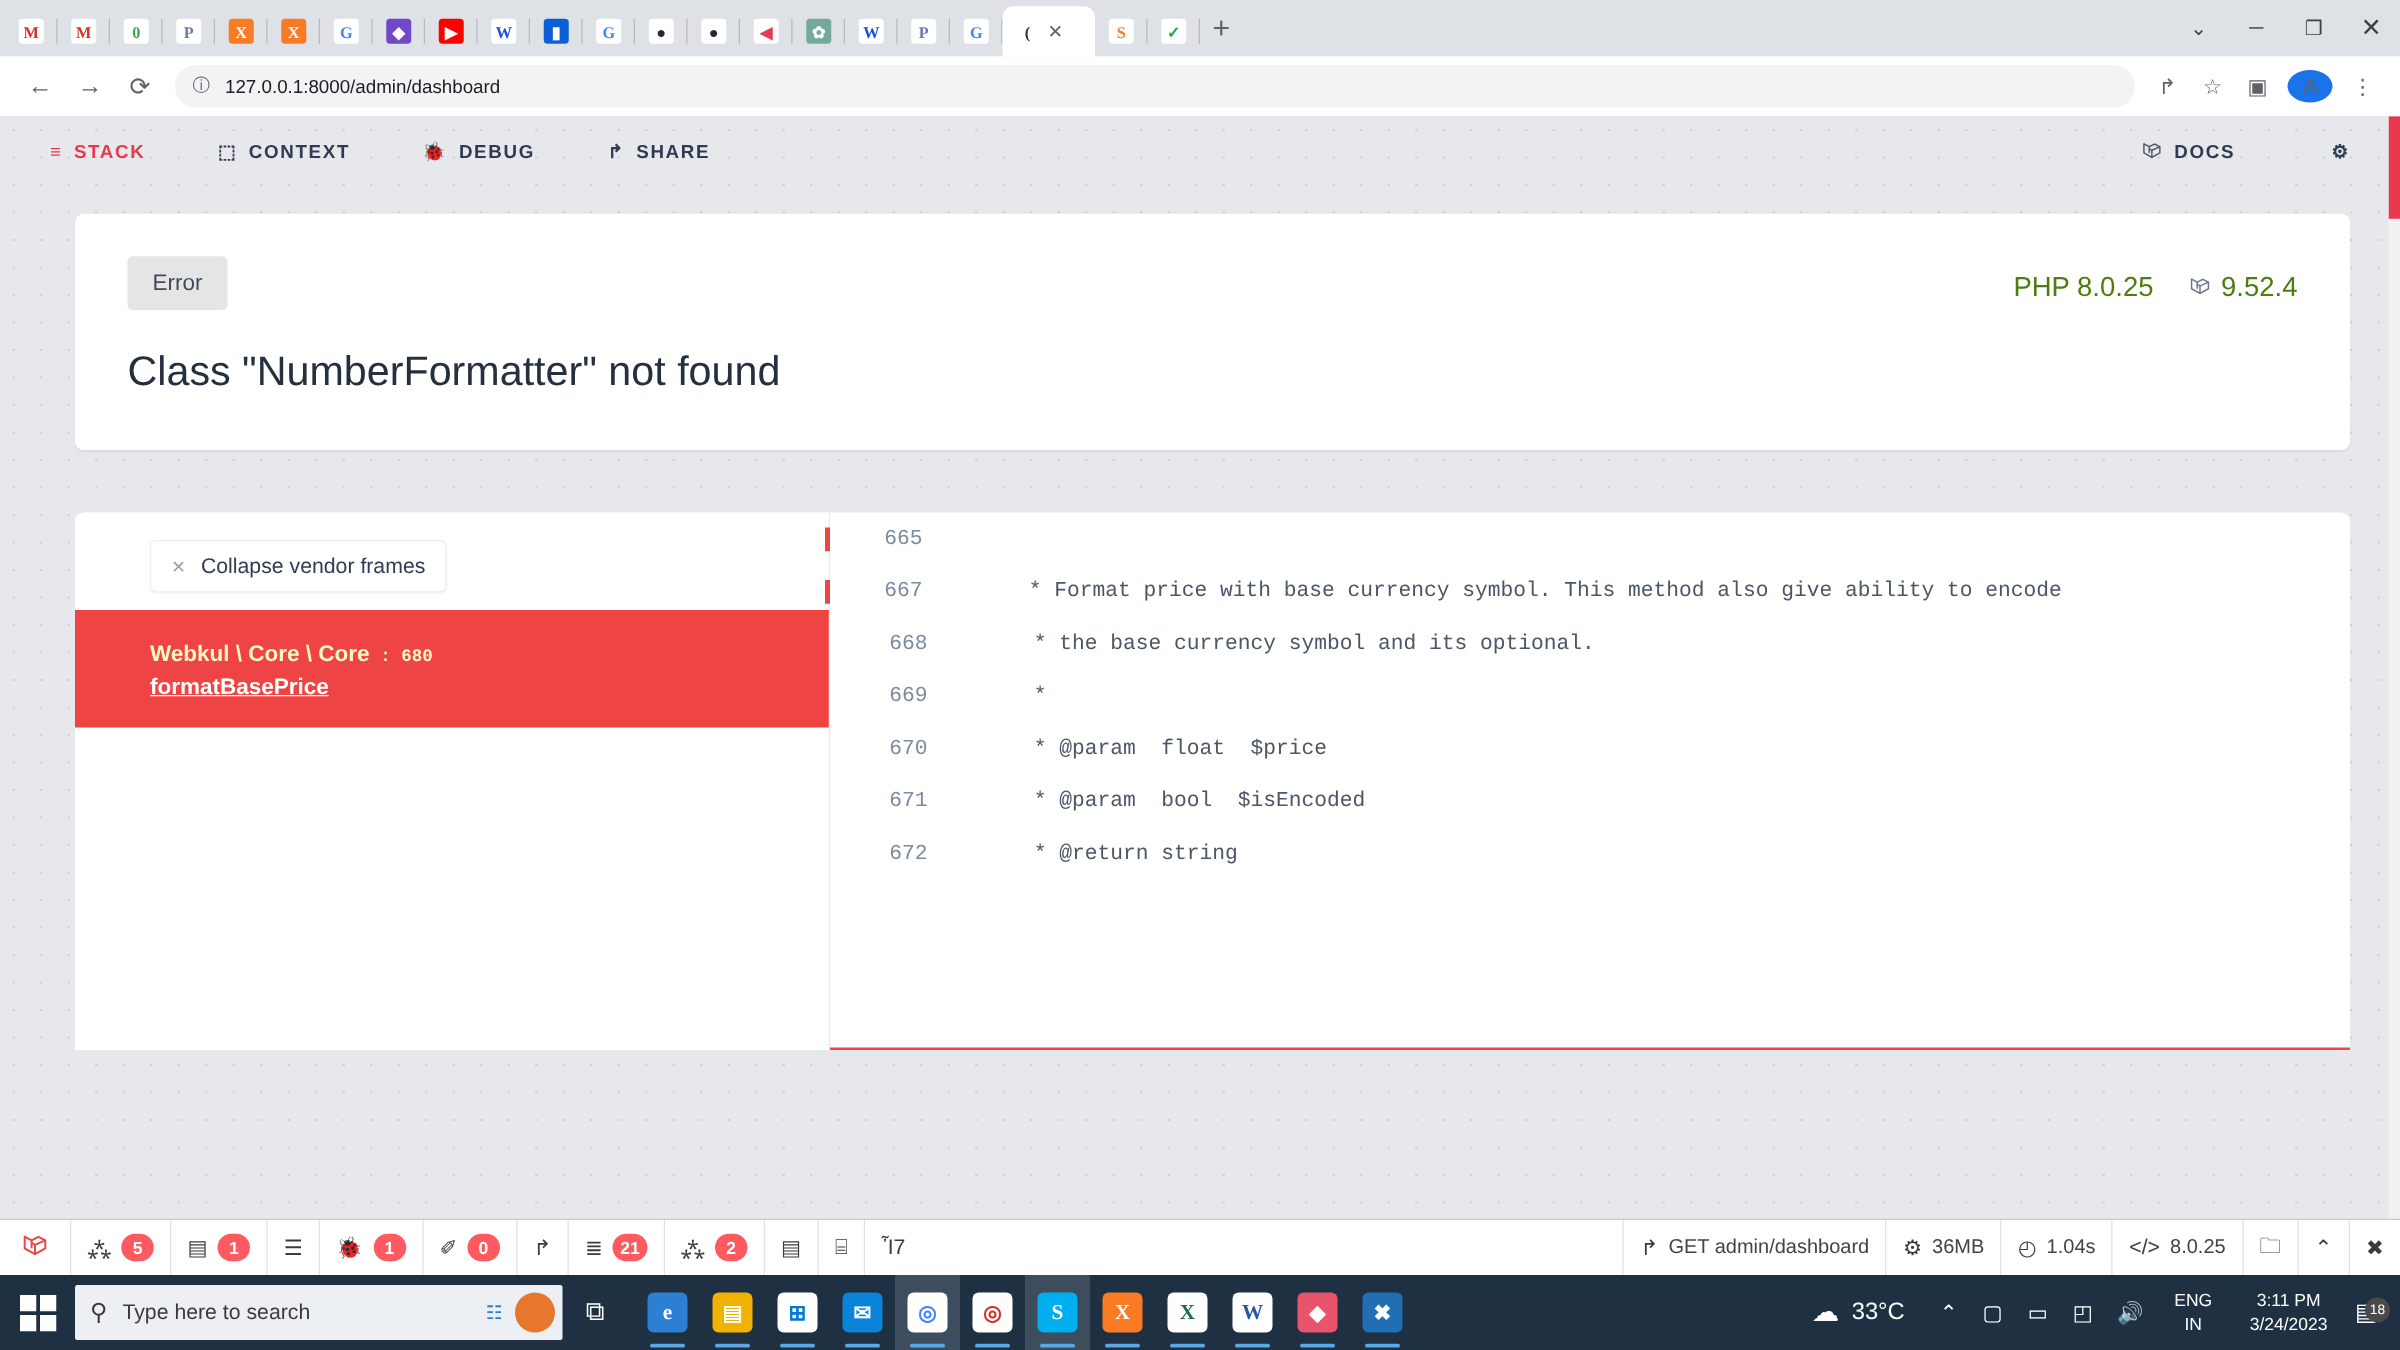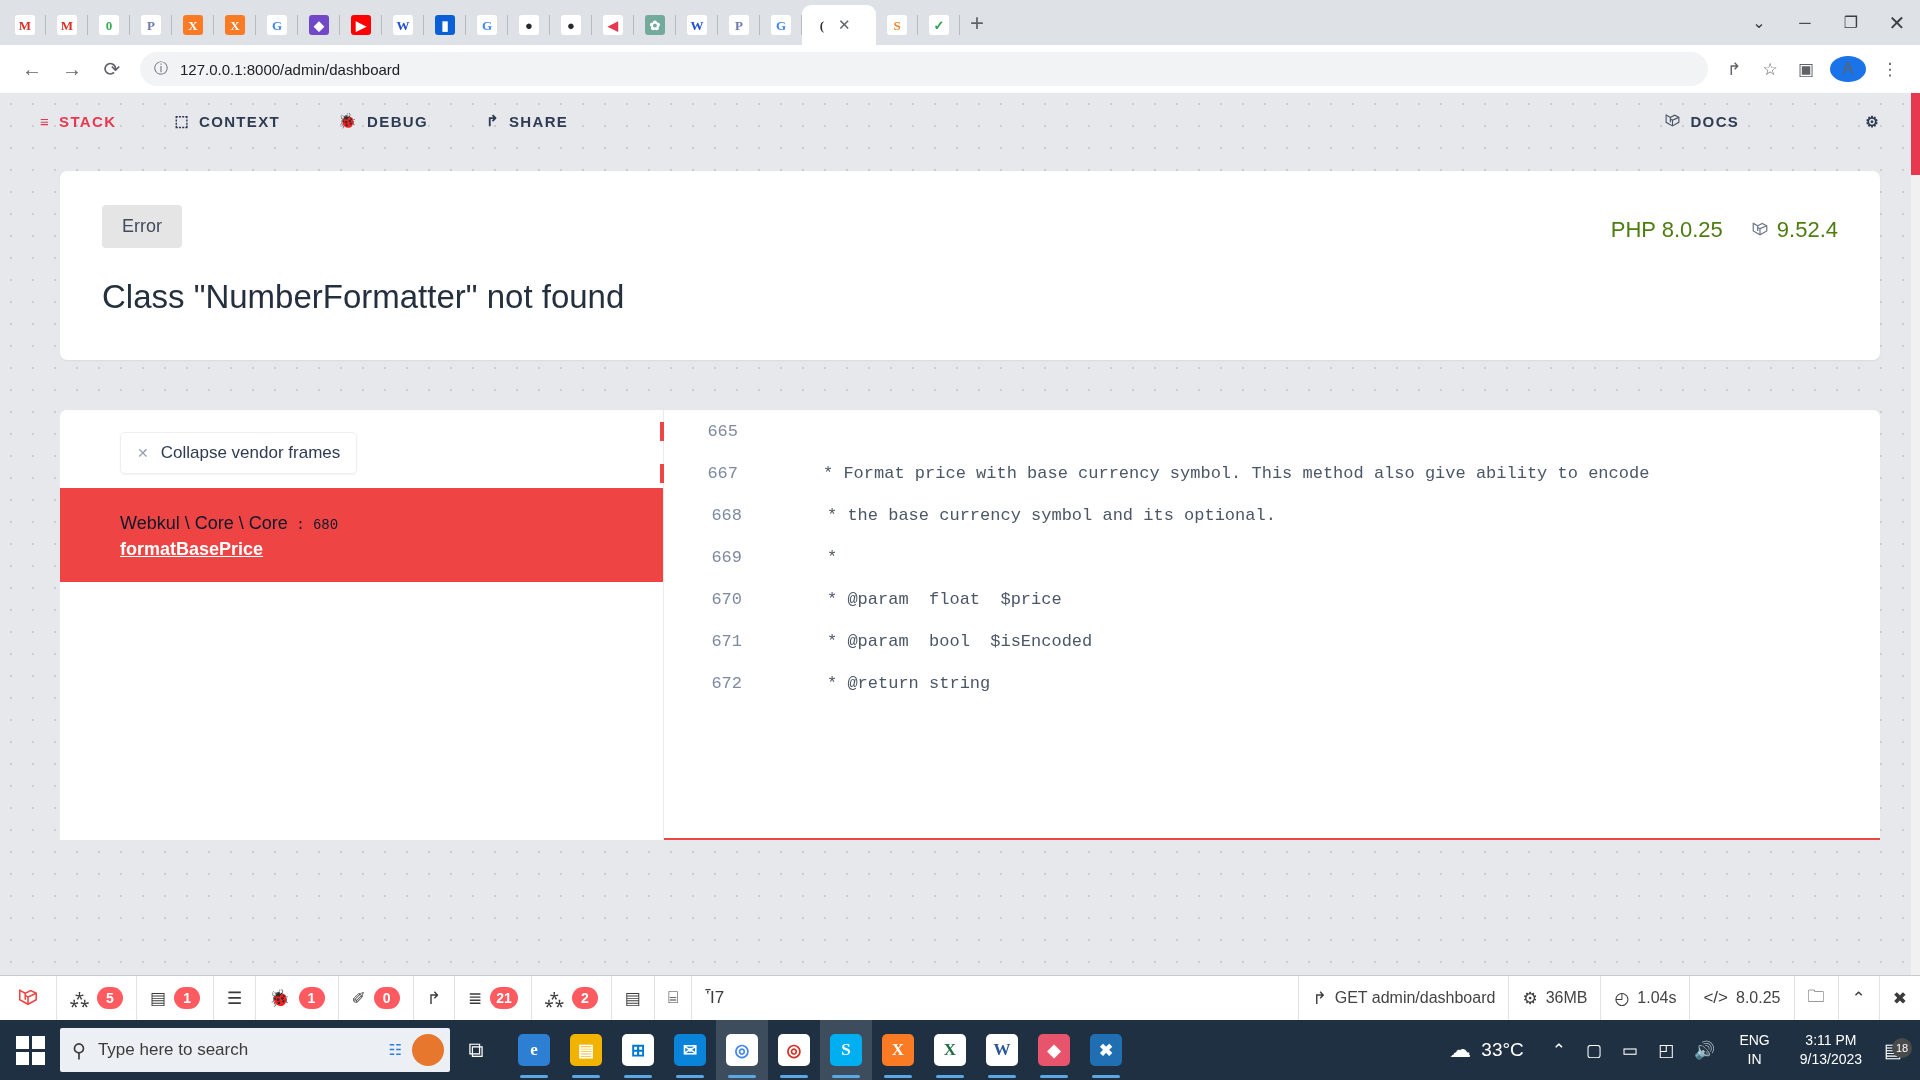--- a/index.html
+++ b/index.html
@@ -80,21 +80,21 @@
   .ign-nav {
     position: relative; height: 56px; display: flex; align-items: center;
     padding: 0 40px; font-size: 15px; letter-spacing: .09em; font-weight: bold;
   }
   .ign-nav .group { display: flex; align-items: center; }
   .nav-item {
     display: flex; align-items: center; gap: 9px;
     margin-right: 58px; color: #2f3b52; cursor: pointer;
   }
   .nav-item.active { color: #e8384f; }
-  .nav-right { margin-left: auto; display: flex; align-items: flex-end; gap: 68px; }
+  .nav-right { margin-left: auto; display: flex; align-items: center; gap: 19px; }
   .nav-ico { font-size: 15px; display: inline-block; }
 
   .scroll-rail {
     position: absolute; right: 0; top: 0; width: 9px; bottom: 0; background: #f1f1f1;
   }
   .scroll-thumb {
     position: absolute; right: 0; top: 0; width: 9px; height: 82px;
     background: #e8384f;
   }
 
@@ -129,21 +129,21 @@
     background: #fff; border: 1px solid #eceef1; border-radius: 5px;
     padding: 10px 16px; font-size: 17px; color: #2f3b52;
     box-shadow: 0 1px 2px rgba(0,0,0,.05); cursor: pointer;
   }
   .frame {
     padding: 22px 28px 22px 60px; border-top: 1px solid #eef0f3;
     cursor: pointer;
   }
   .frame.active { background: #ee4444; border-top-color: #ee4444; }
   .frame-path { font-size: 18px; color: #4c5769; line-height: 1.38; }
-  .frame.active .frame-path { color: #0f172a; font-weight: normal; }
+  .frame.active .frame-path { color: #fef9c3; font-weight: bold; }
   .frame-line { font-size: 14px; font-family: "Liberation Mono", monospace; }
   .frame-fn { font-size: 18px; font-weight: bold; color: #25303f; margin-top: 3px; text-decoration: underline; }
   .frame.active .frame-fn { color: #fff; }
 
   .codepane { flex: 1; position: relative; }
   .code-head {
     text-align: right; padding: 26px 60px 18px 0;
     font-size: 18px; color: #5d6b80;
   }
   .code-head b { font-weight: bold; color: #3b4759; }
@@ -596,20 +596,20 @@
     <span class="t">▢</span>
     <span class="t">▭</span>
     <span class="t">◰</span>
     <span class="t">🔊</span>
     <div class="lang">
       <div>ENG</div>
       <div>IN</div>
     </div>
     <div class="clock">
       <div>3:11 PM</div>
-      <div>9/13/2023</div>
+      <div>3/24/2023</div>
     </div>
     <div class="notif">
       <span>▤</span>
       <span class="cnt">18</span>
     </div>
   </div>
 </div>
 
 </body></html>

